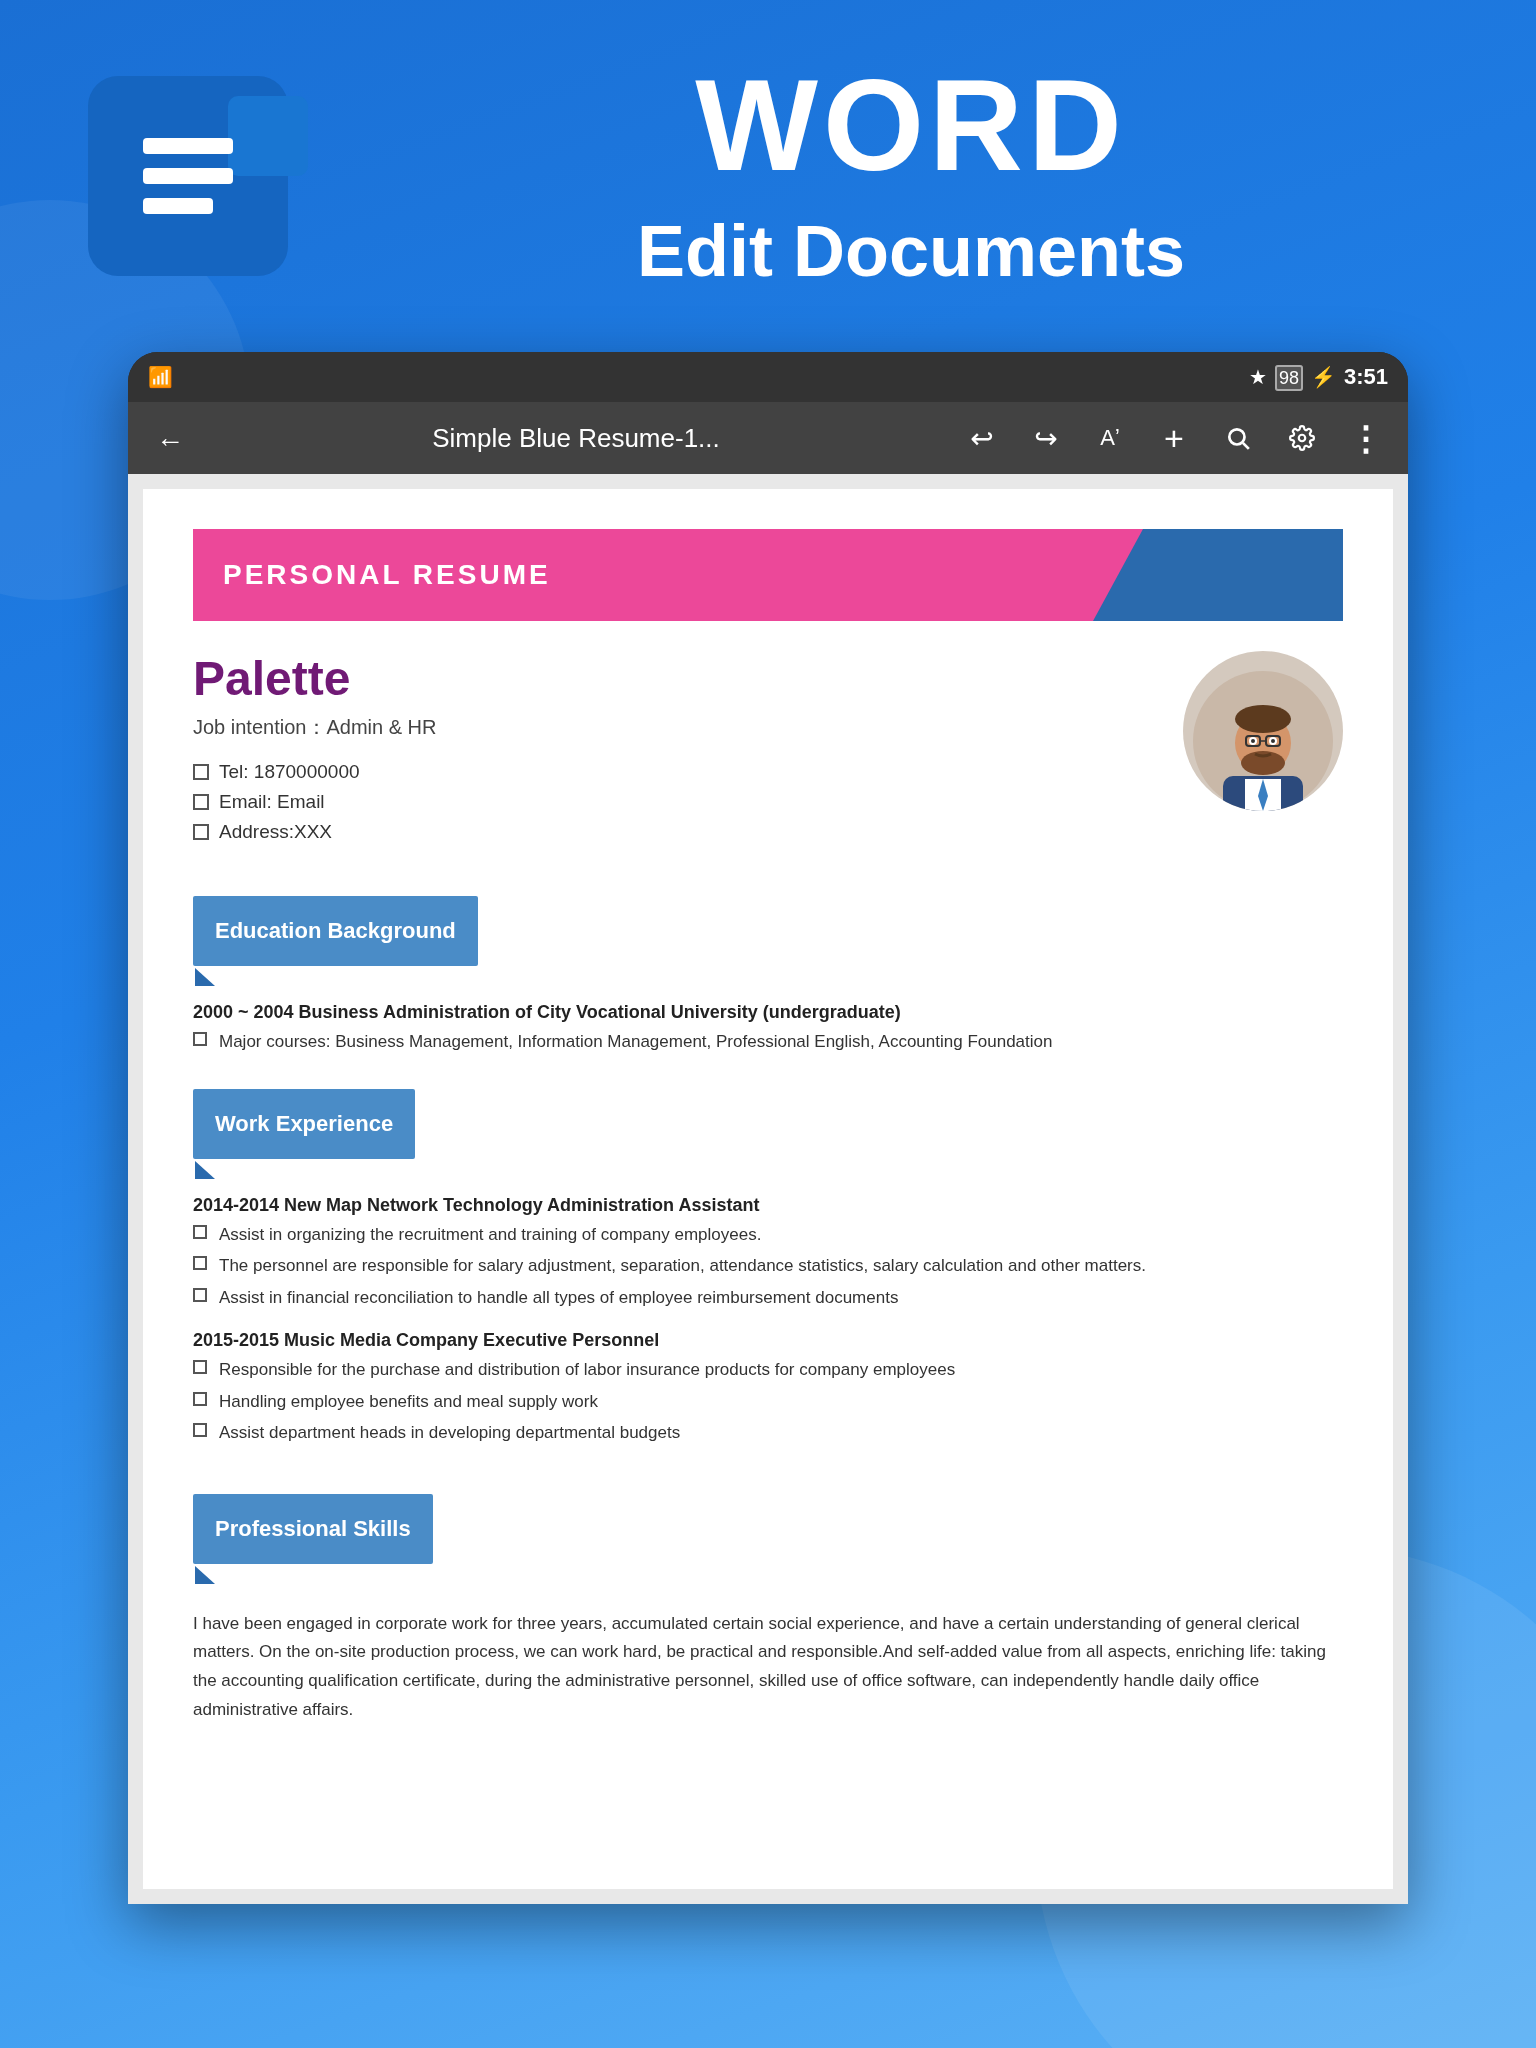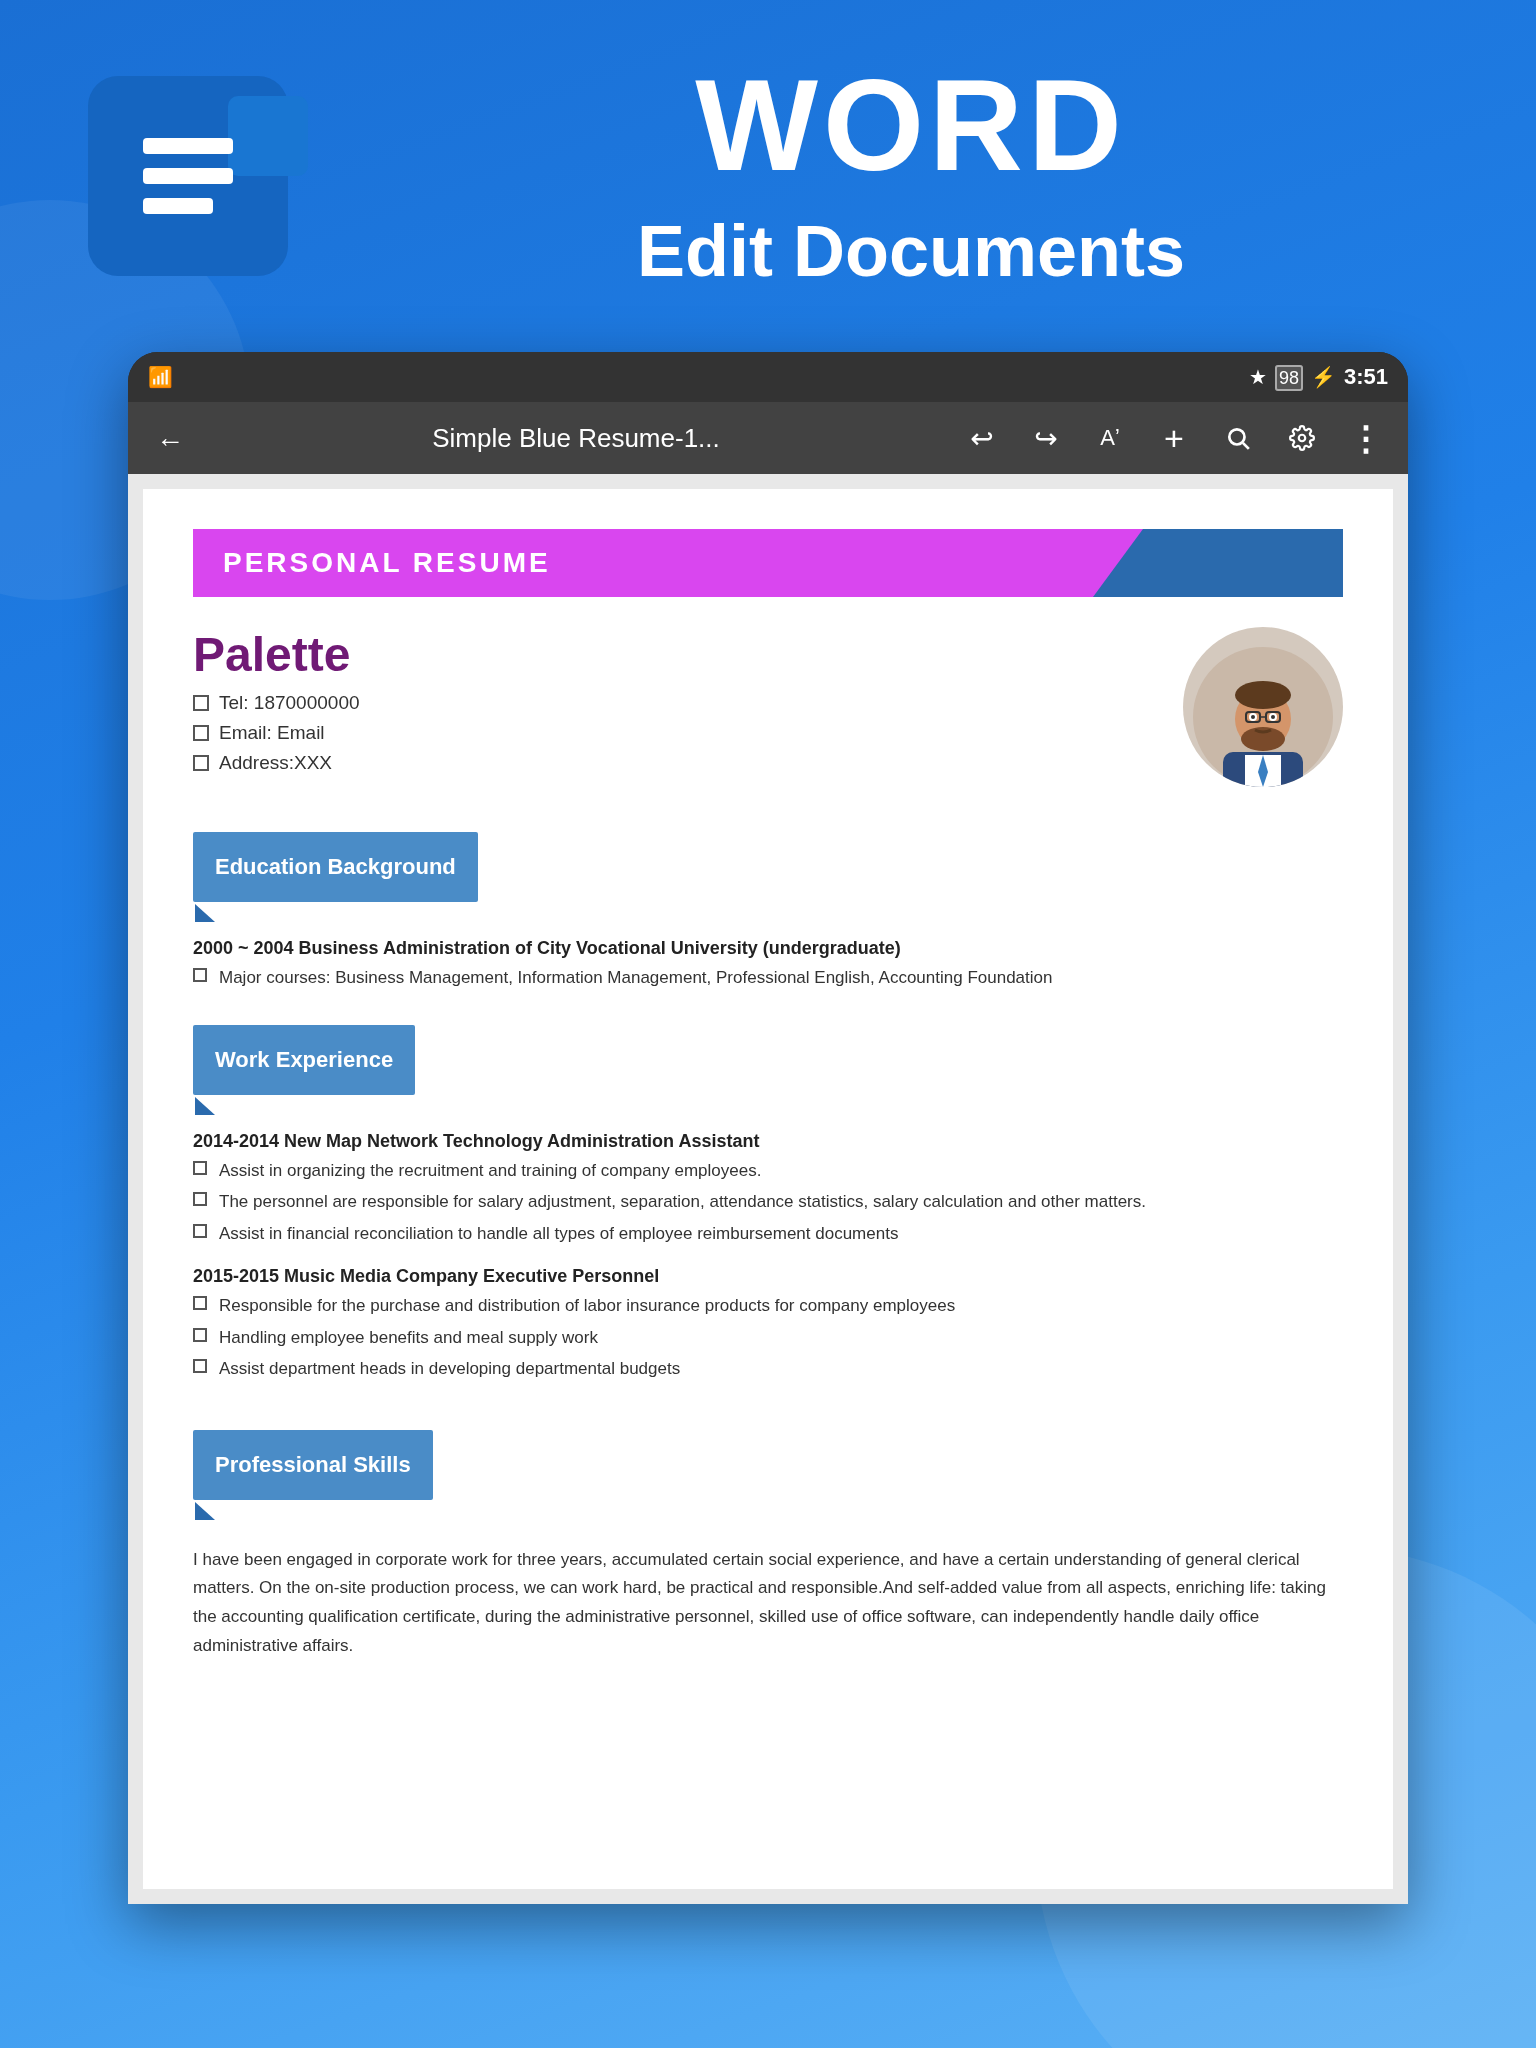--- a/index.html
+++ b/index.html
@@ -156,22 +156,22 @@
 
     .document-page {
       background: white;
       padding: 40px 50px;
       min-height: 1400px;
       position: relative;
     }
 
     
     .resume-header-banner {
-      background: #d946ef;
-      padding: 18px 30px;
+      background: #ec4899;
+      padding: 30px 30px;
       margin-bottom: 0;
       position: relative;
     }
     .resume-header-banner::after {
       content: '';
       position: absolute;
       right: 0;
       top: 0;
       width: 250px;
       height: 100%;
@@ -380,20 +380,21 @@
 
         
         <div class="resume-header-banner">
           <span class="resume-title-text">PERSONAL  RESUME</span>
         </div>
 
         
         <div class="personal-info-area">
           <div class="personal-details">
             <div class="person-name">Palette</div>
+            <div class="job-intention">Job intention：Admin &amp; HR</div>
             <div class="contact-info">
               <div class="contact-item">
                 <span class="contact-bullet"></span>
                 <span>Tel: 1870000000</span>
               </div>
               <div class="contact-item">
                 <span class="contact-bullet"></span>
                 <span>Email: Email</span>
               </div>
               <div class="contact-item">

